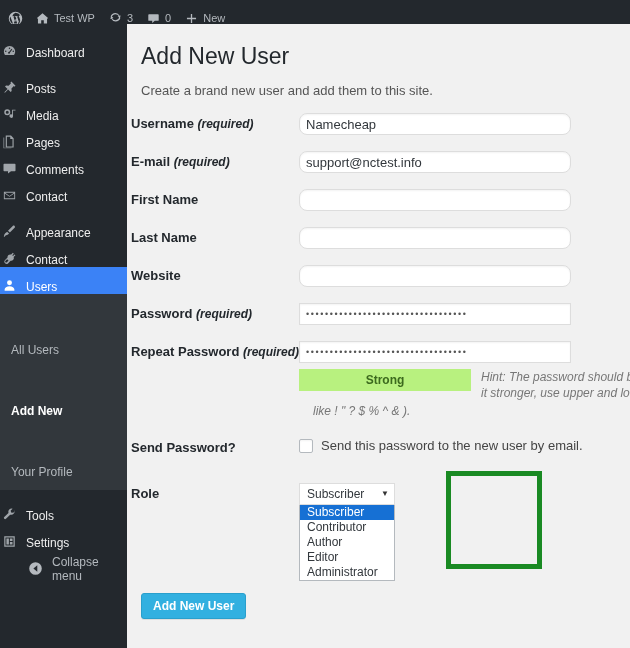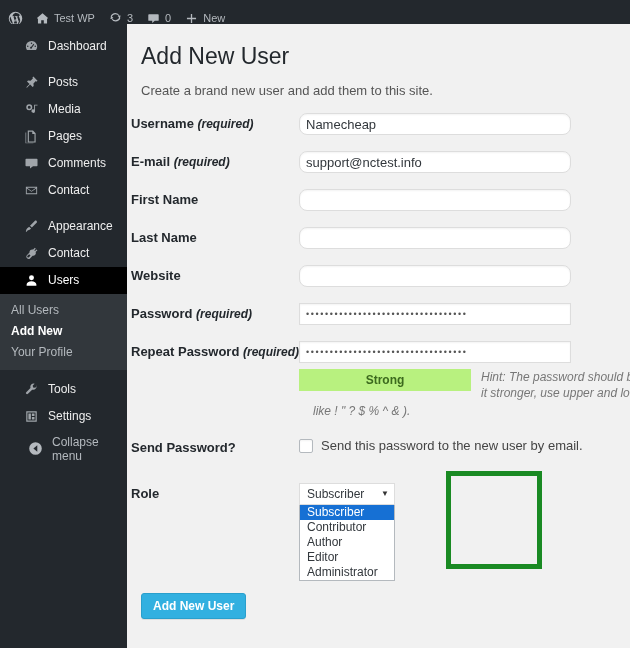--- a/index.html
+++ b/index.html
@@ -27,43 +27,43 @@
   .ab-label{font-size:11px;line-height:11px;}
   .ab-icon{display:inline-flex;align-items:center;justify-content:center;}
   .ab-icon svg{display:block;}
 
   
   .sidebar{
     position:absolute;left:0;top:24px;width:127px;height:624px;
     background:#23282d;
   }
   .menu-item{
-    position:relative;display:flex;align-items:center;
-    height:27px;padding-left:22px;gap:8px;
+    position:relative;display:flex;align-items:flex-end;
+    height:27px;padding-left:0;gap:8px;
     color:#eee;font-size:12px;cursor:pointer;
   }
   .menu-item .m-ico{
     width:18px;height:18px;display:inline-flex;align-items:center;justify-content:center;
     color:#a0a5aa;flex:0 0 18px;
   }
   .menu-item .m-ico svg{display:block;}
   .menu-item .m-label{line-height:13px;white-space:nowrap;}
   .menu-item.current{
-    background:#000000;color:#fff;
+    background:#3b82f6;color:#fff;
   }
   .menu-item.current .m-ico{color:#fff;}
   .menu-item.current:after{
     content:"";position:absolute;right:-8px;top:50%;margin-top:-8px;
     border:8px solid transparent;border-left-color:#0073aa;border-right-width:0;
   }
   .menu-sep{height:9px;}
   .submenu{background:#32373c;padding:6px 0 7px 0;}
   .sub-item{
     padding:2px 0 2px 11px;font-size:12px;color:#b4b9be;line-height:17px;
-    cursor:pointer;white-space:nowrap;
+    cursor:pointer;white-space:nowrap;margin-top:40px;
   }
   .sub-item.current{color:#fff;font-weight:bold;}
   .collapse{
     display:flex;align-items:center;gap:8px;height:27px;padding-left:26px;
     color:#b4b9be;font-size:12px;cursor:pointer;margin-top:5px;
   }
   .collapse .m-ico{width:18px;height:18px;display:inline-flex;align-items:center;justify-content:center;flex:0 0 18px;}
 
   
   .content{

